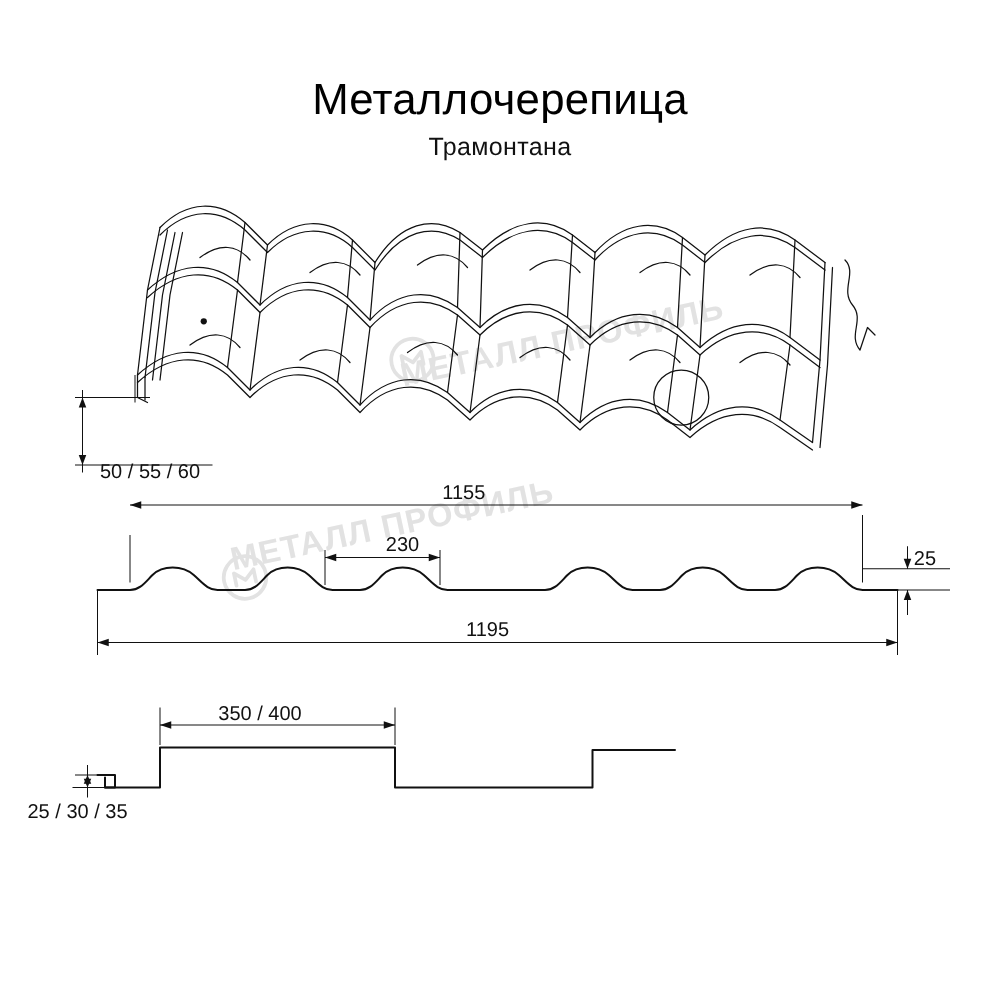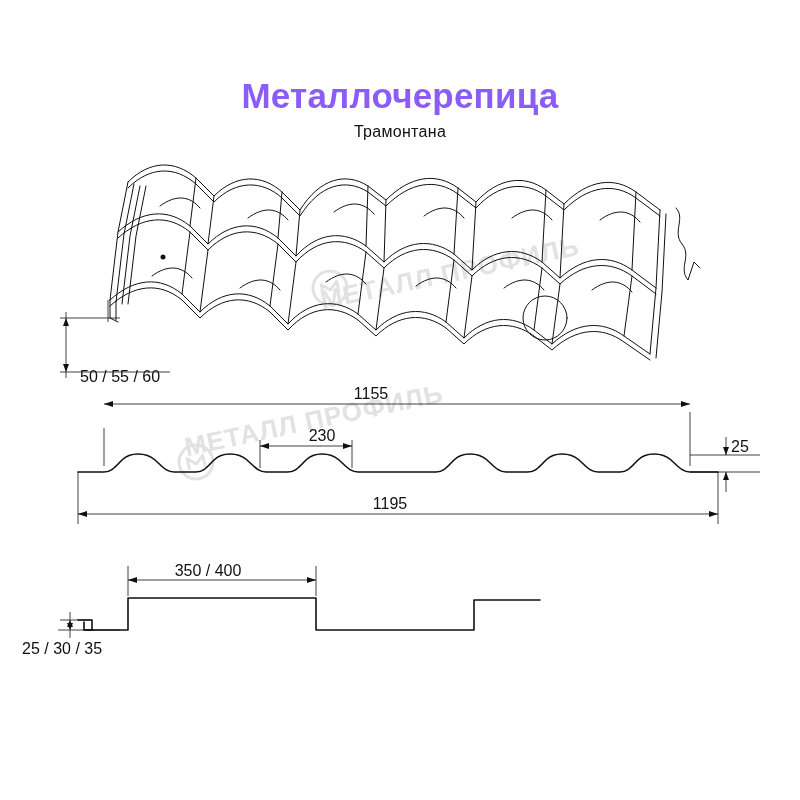--- a/index.html
+++ b/index.html
@@ -22,28 +22,27 @@
   }
   .title-block {
     position: absolute;
     left: 0;
     top: 62px;
     width: 800px;
     text-align: center;
   }
   .title-main {
     font-size: 35px;
-    font-weight: bold;
+    font-weight: normal;
     letter-spacing: 0.2px;
     line-height: 1.05;
-    color: #8b5cf6;
-    margin-top: 16px;
+    color: #000000;
   }
   .title-sub {
-    font-size: 16px;
+    font-size: 20px;
     margin-top: 8px;
     color: #111111;
     letter-spacing: 0.3px;
   }
   svg.diagram {
     position: absolute;
     left: 0;
     top: 0;
   }
   .wm {

